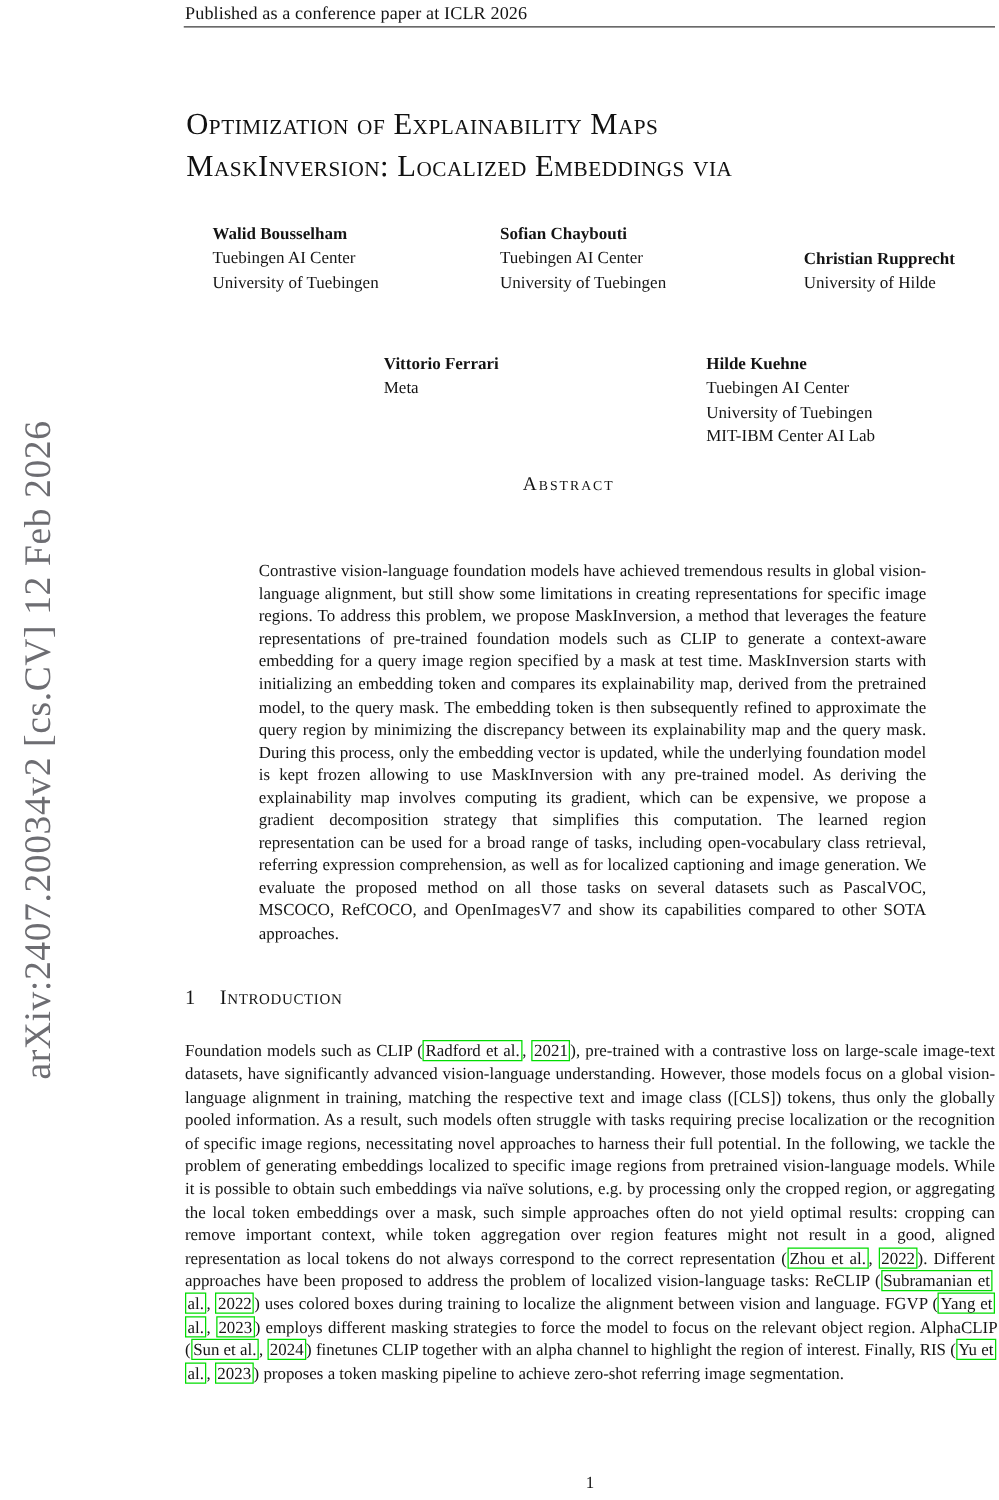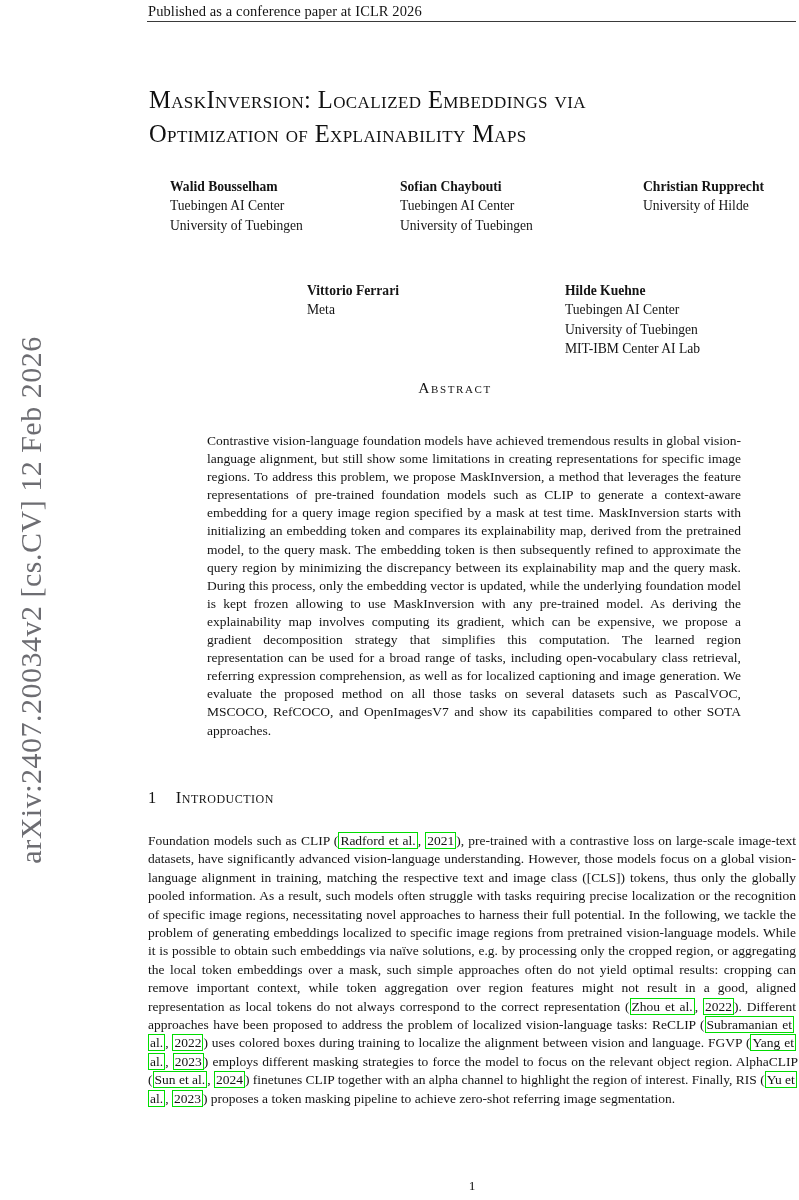--- a/index.html
+++ b/index.html
@@ -28,32 +28,32 @@
     color:#111111;
   }
   .paper-title .tline { display:block; }
 
   .authors-row { position:absolute; left:148px; width:648px; font-size:13.6px; line-height:19.3px; }
   .row1 { top:177px; height:60px; }
   .row2 { top:281px; height:78px; }
   .author { position:absolute; top:0; white-space:nowrap; }
   .a1 { left:22px; }
   .a2 { left:252px; }
-  .a3 { left:495px; }
+  .a3 { left:495px;margin-top:20px; }
   .a4 { left:159px; }
   .a5 { left:417px; }
   .author .name { font-weight:bold; }
 
   .abstract-heading {
     position:absolute; top:379px; left:131px; width:648px;
     text-align:center; font-size:15.5px;
     font-variant:small-caps; letter-spacing:1.6px;
   }
   .abstract-body {
-    position:absolute; top:432px; left:207px; width:534px;
+    position:absolute; top:448px; left:207px; width:534px;
     font-size:13.5px; line-height:18.1px; text-align:justify;
   }
 
   .section-heading {
     position:absolute; top:788px; left:148px;
     font-size:16.5px; font-variant:small-caps; letter-spacing:0.5px;
   }
   .section-number { display:inline-block; margin-right:19px; }
 
   .intro-paragraph {
@@ -83,22 +83,22 @@
 </style>
 </head>
 <body>
 
 <div class="header-text">Published as a conference paper at ICLR 2026</div>
 <div class="header-rule"></div>
 
 <div class="arxiv-stamp" style="color: rgb(109, 109, 114);">arXiv:2407.20034v2  [cs.CV]  12 Feb 2026</div>
 
 <h1 class="paper-title" style="margin:0; font-weight:normal;">
+  <span class="tline">Optimization of Explainability Maps</span>
   <span class="tline">MaskInversion: Localized Embeddings via</span>
-  <span class="tline">Optimization of Explainability Maps</span>
 </h1>
 
 <div class="authors-row row1">
   <div class="author a1">
     <div class="name">Walid Bousselham</div>
     <div class="affil">Tuebingen AI Center</div>
     <div class="affil">University of Tuebingen</div>
   </div>
   <div class="author a2">
     <div class="name">Sofian Chaybouti</div>

